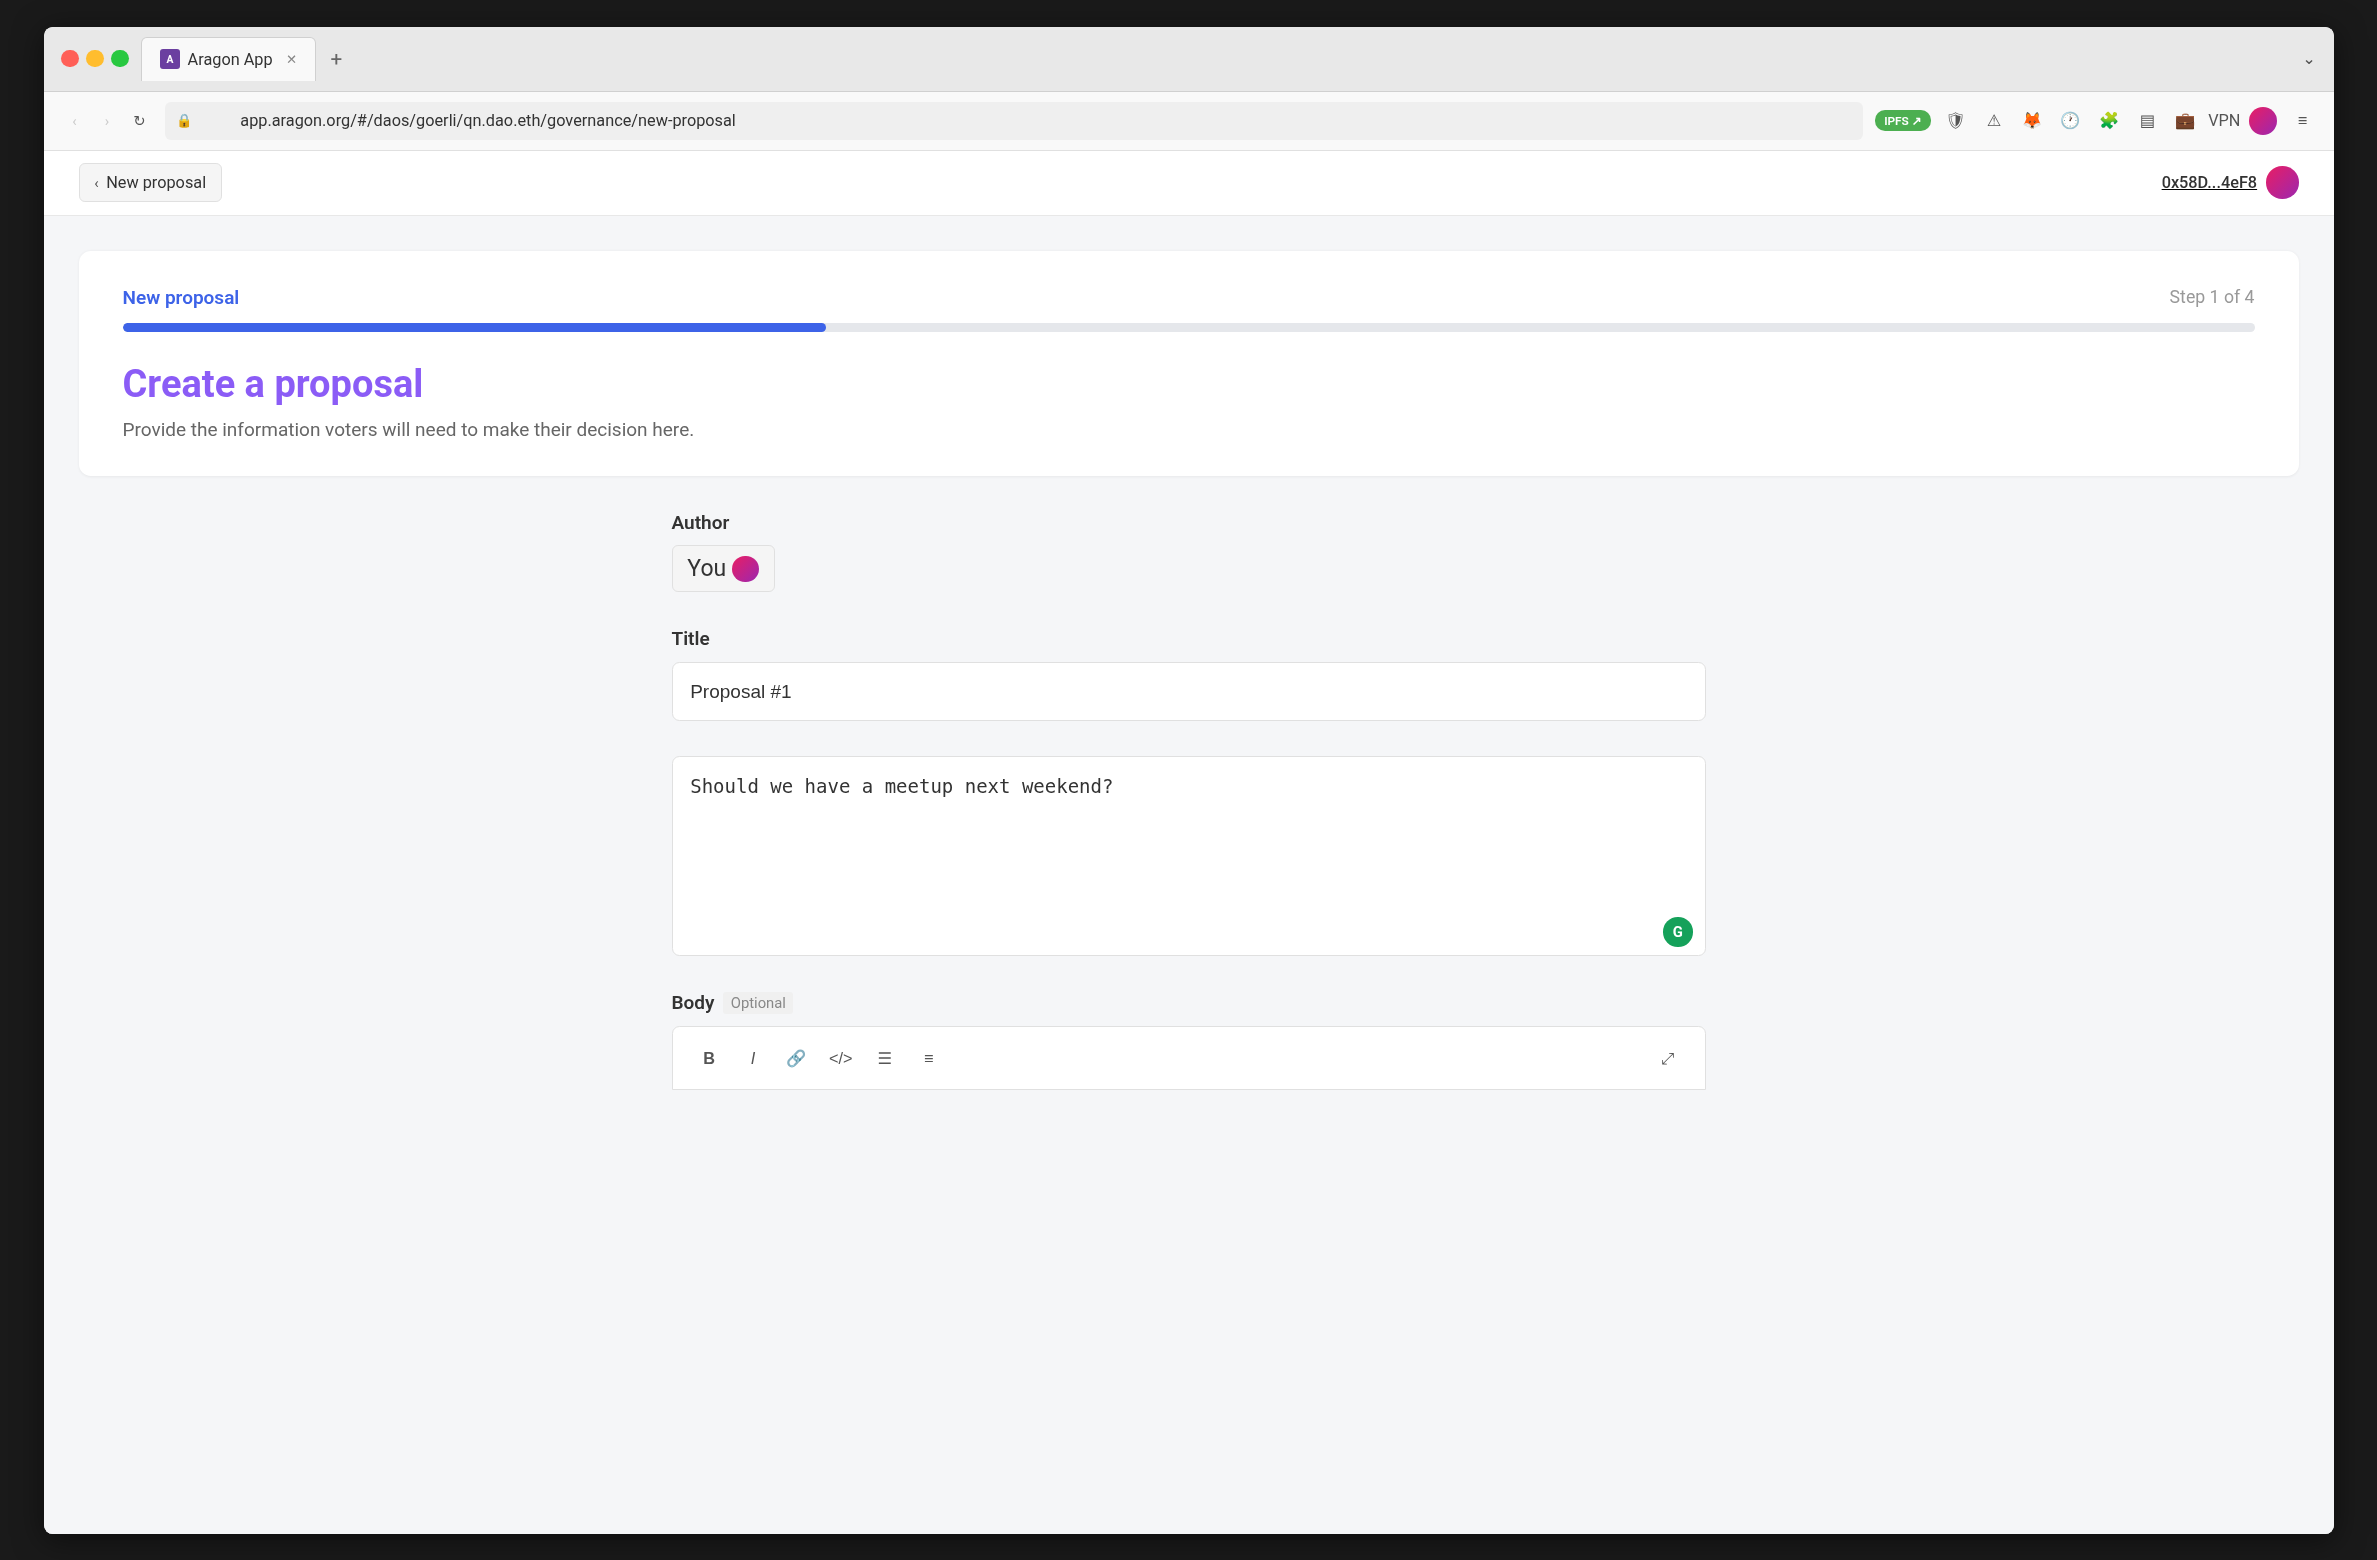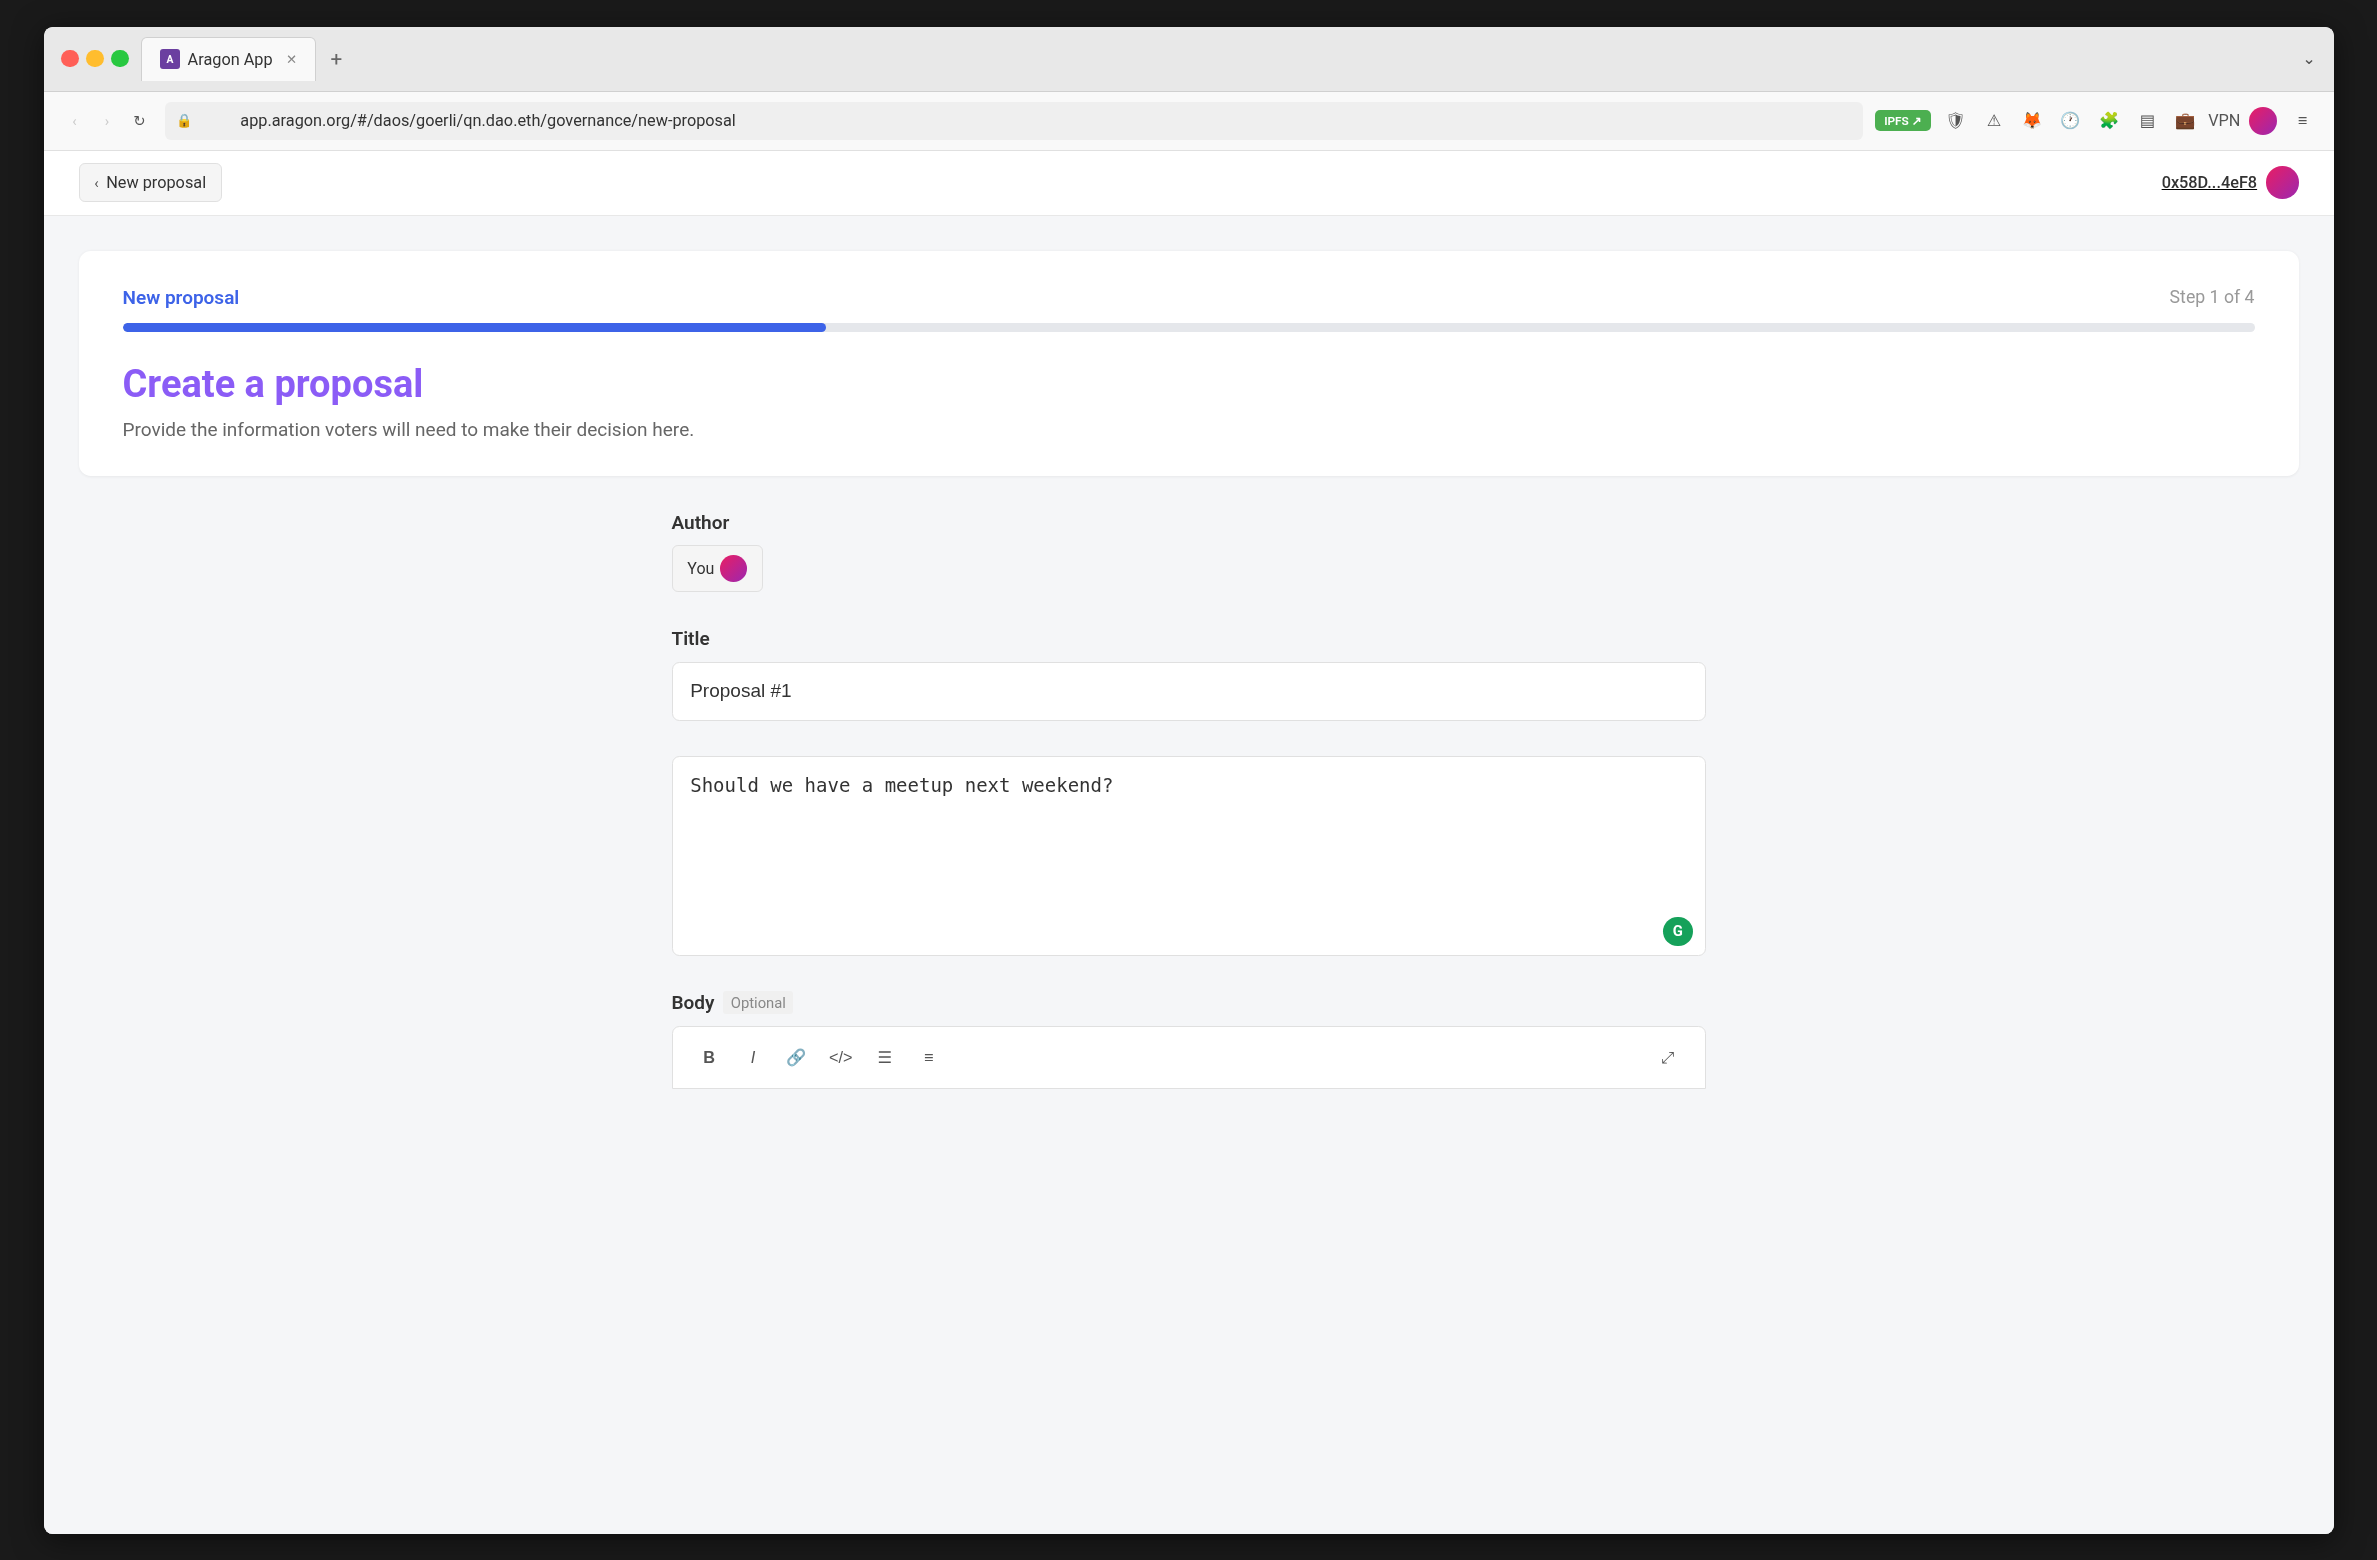--- a/index.html
+++ b/index.html
@@ -182,21 +182,21 @@
       display: flex;
       align-items: center;
       gap: 11.8px;
     }
 
     .ext-badge {
       background: #4CAF50;
       color: white;
       font-size: 11.8px;
       padding: 3.7px 8.9px;
-      border-radius: 5px;
+      border-radius: 10px;
       font-weight: 600;
       display: flex;
       align-items: center;
       gap: 3px;
     }
 
     .ext-icon {
       width: 26.6px;
       height: 26.6px;
       display: flex;
@@ -356,21 +356,21 @@
 
     
     .author-chip {
       display: inline-flex;
       align-items: center;
       gap: 6px;
       background: #f5f5f5;
       border: 0.7px solid #e0e0e0;
       border-radius: 5.9px;
       padding: 8.9px 14.8px;
-      font-size: 16px;
+      font-size: 23px;
       color: #333;
     }
 
     .author-avatar {
       width: 26.6px;
       height: 26.6px;
       border-radius: 50%;
       background: linear-gradient(135deg, #e91e63, #9c27b0);
     }
 

